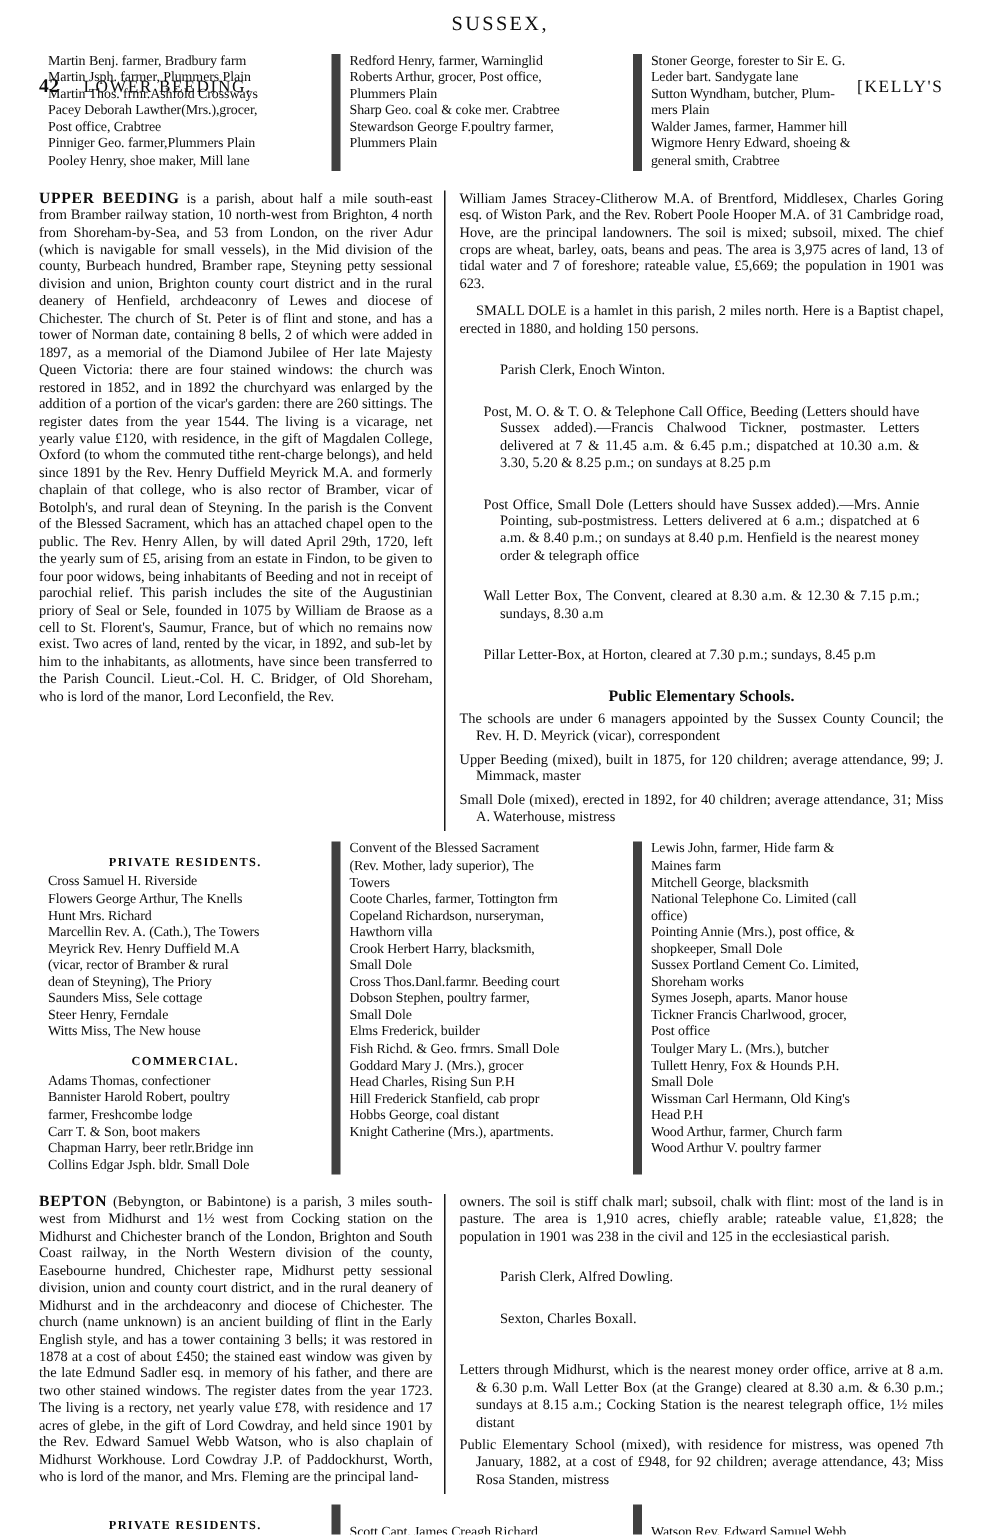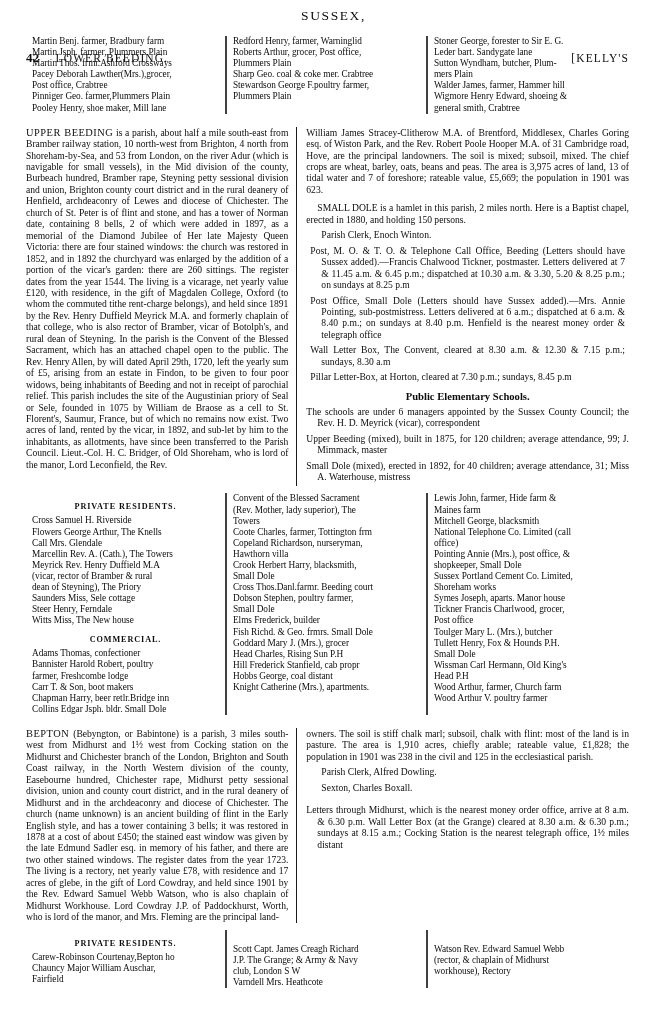--- a/index.html
+++ b/index.html
@@ -65,21 +65,21 @@
     display: flex;
     margin: 0 26px;
     align-items: stretch;
   }
   .cols3 > .col {
     width: 33.33%;
     box-sizing: border-box;
     padding: 0 6px;
   }
   .cols3 > .col.rule-right {
-    border-right: 2px solid #404040;
+    border-right: 6px solid #404040;
   }
 
   
   .entry-list {
     font-size: 9.3px;
     line-height: 11.1px;
     letter-spacing: -0.05px;
   }
   .entry {
     text-indent: 0;
@@ -115,31 +115,31 @@
   .prose {
     font-size: 9.6px;
     line-height: 11.45px;
     text-align: justify;
     hyphens: none;
     letter-spacing: -0.02px;
   }
   .prose p { margin: 0; }
   .prose p.ind { text-indent: 11px; }
   .prose .lead {
-    font-weight: normal;
+    font-weight: bold;
     font-size: 10.4px;
     letter-spacing: 0.5px;
   }
   .post-list {
     font-size: 9.6px;
     line-height: 11.45px;
     text-align: justify;
   }
   .post-list p {
-    margin: 4px;
+    margin: 16px;
     padding-left: 11px;
     text-indent: -11px;
   }
   .post-list p.plain {
     padding-left: 11px;
     text-indent: 0;
   }
   .school-list p { margin: 0 0 4px 0; padding-left: 11px; text-indent: -11px;}
 
   .rule-v { border-right: 1px solid #1a1a1a; }
@@ -226,21 +226,21 @@
   </div>
 
   <div class="spacer-sm"></div>
 
   <div class="cols3">
     <div class="col rule-right">
       <div class="sect-head">PRIVATE RESIDENTS.</div>
       <div class="entry-list">
         <div class="entry">Cross Samuel H. Riverside</div>
         <div class="entry">Flowers George Arthur, The Knells</div>
-        <div class="entry">Call Mrs. Glendale</div>
+        <div class="entry">Hunt Mrs. Richard</div>
         <div class="entry">Marcellin Rev. A. (Cath.), The Towers</div>
         <div class="entry">Meyrick Rev. Henry Duffield M.A</div>
         <div class="entry">   (vicar, rector of Bramber &amp; rural</div>
         <div class="entry">   dean of Steyning), The Priory</div>
         <div class="entry">Saunders Miss, Sele cottage</div>
         <div class="entry">Steer Henry, Ferndale</div>
         <div class="entry">Witts Miss, The New house</div>
       </div>
       <div class="sect-head">COMMERCIAL.</div>
       <div class="entry-list">
@@ -311,20 +311,21 @@
       <div class="prose">
         <p>owners. The soil is stiff chalk marl; subsoil, chalk with flint: most of the land is in pasture. The area is 1,910 acres, chiefly arable; rateable value, £1,828; the population in 1901 was 238 in the civil and 125 in the ecclesiastical parish.</p>
       </div>
       <div class="post-list">
         <p class="plain">Parish Clerk, Alfred Dowling.</p>
         <p class="plain">Sexton, Charles Boxall.</p>
       </div>
       <div class="spacer-sm"></div>
       <div class="post-list school-list">
         <p>Letters through Midhurst, which is the nearest money order office, arrive at 8 a.m. &amp; 6.30 p.m. Wall Letter Box (at the Grange) cleared at 8.30 a.m. &amp; 6.30 p.m.; sundays at 8.15 a.m.; Cocking Station is the nearest telegraph office, 1½ miles distant</p>
+        <p>Public Elementary School (mixed), with residence for mistress, was opened 7th January, 1882, at a cost of £948, for 92 children; average attendance, 43; Miss Rosa Standen, mistress</p>
       </div>
     </div>
   </div>
 
   <div class="spacer-sm"></div>
 
   <div class="cols3">
     <div class="col rule-right">
       <div class="sect-head">PRIVATE RESIDENTS.</div>
       <div class="entry-list">

